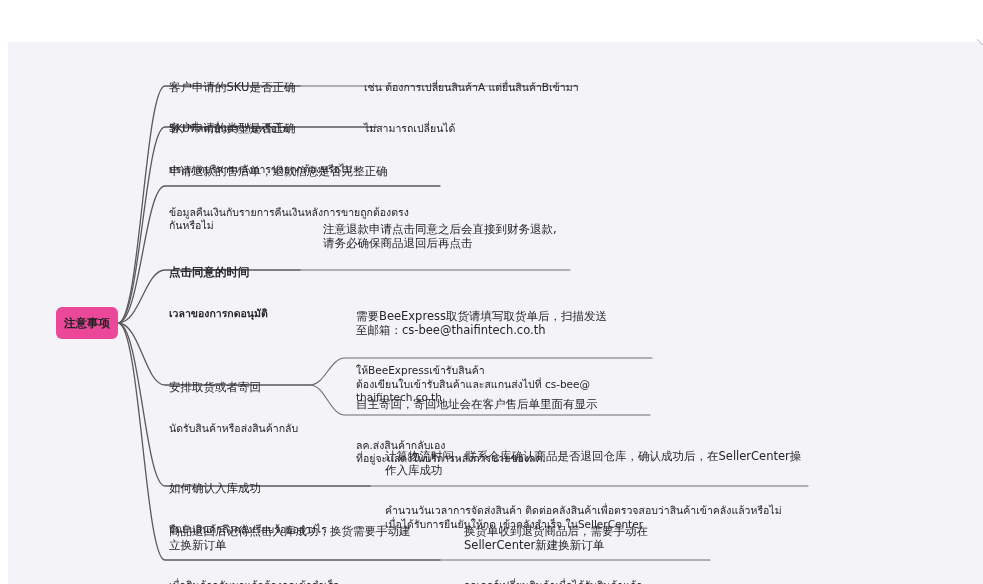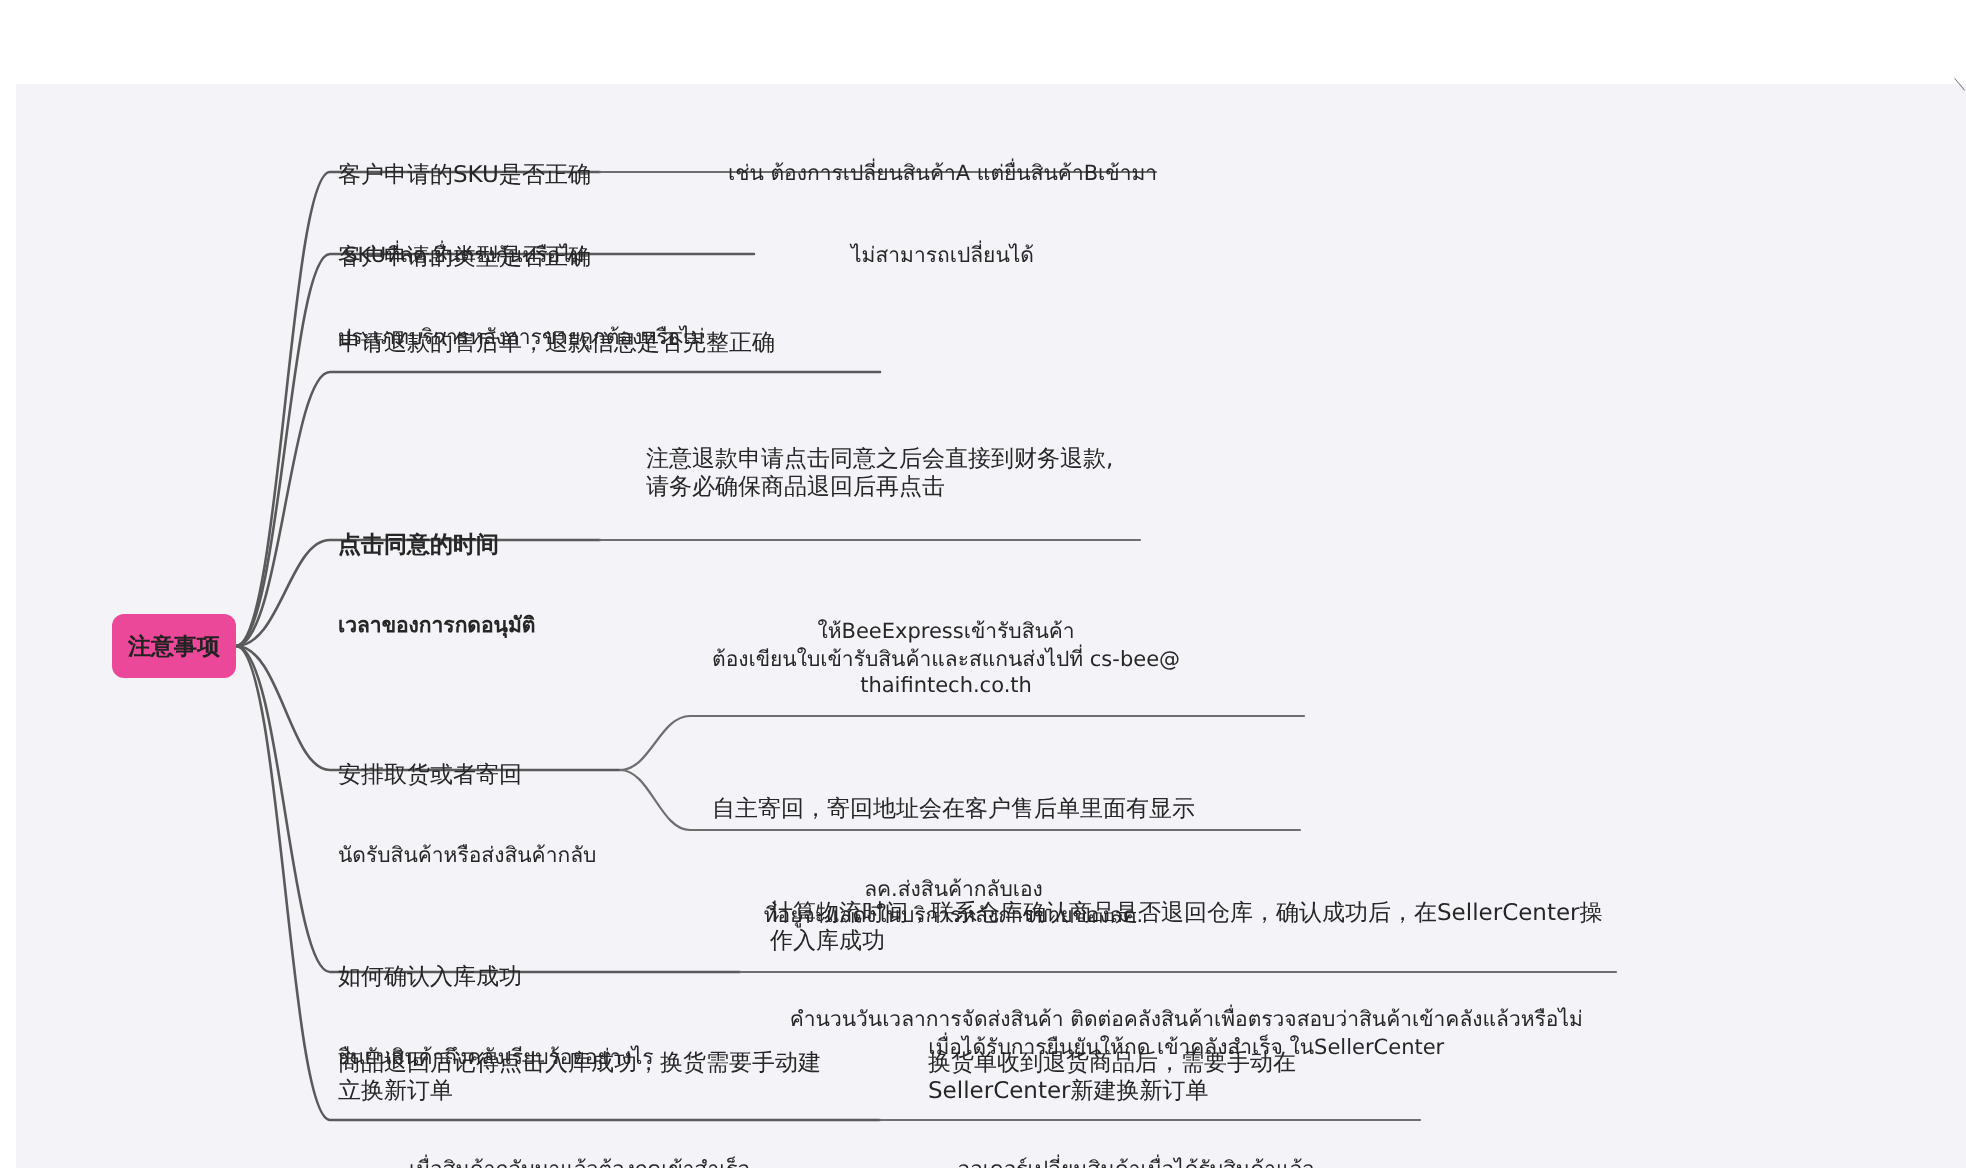--- a/index.html
+++ b/index.html
@@ -30,21 +30,21 @@
       font-size: 11.5px; font-weight: bold; color: #222;
     }
     .node {
       position: absolute;
       color: #262626;
       font-size: 11px;
       line-height: 13.5px;
       white-space: pre-wrap;
     }
     .node .zh { display: block; font-size: 11.5px; }
-    .node .th { display: block; font-size: 10.5px; text-align: center; }
+    .node .th { display: block; font-size: 10.5px; }
     .corner-mark {
       position: absolute; left: 977px; top: 41px;
       width: 6px; height: 4px;
       color: #777; font-size: 8px; line-height: 4px;
     }
   </style>
 </head>
 <body>
 
 <div class="canvas"></div>
@@ -84,36 +84,40 @@
   <span class="th">ไม่สามารถเปลี่ยนได้</span>
 </div>
 
 <div class="node" style="left:169px; top:95px;">
   <span class="zh">客户申请的类型是否正确</span>
   <span class="th">ประเภทบริการหลังการขายถูกต้องหรือไม่</span>
 </div>
 
 <div class="node" style="left:169px; top:138px;">
   <span class="zh">申请退款的售后单，退款信息是否完整正确</span>
+  <span class="th">ข้อมูลคืนเงินกับรายการคืนเงินหลังการขายถูกต้องตรง
+กันหรือไม่</span>
 </div>
 
 <div class="node" style="left:169px; top:239px;font-weight:bold;">
   <span class="zh">点击同意的时间</span>
   <span class="th">เวลาของการกดอนุมัติ</span>
 </div>
 <div class="node" style="left:323px; top:196px;">
   <span class="zh">注意退款申请点击同意之后会直接到财务退款,
 请务必确保商品退回后再点击</span>
 </div>
 
 <div class="node" style="left:169px; top:354px;">
   <span class="zh">安排取货或者寄回</span>
   <span class="th">นัดรับสินค้าหรือส่งสินค้ากลับ</span>
 </div>
 <div class="node" style="left:356px; top:283px;">
+  <span class="zh">需要BeeExpress取货请填写取货单后，扫描发送
+至邮箱：cs-bee@thaifintech.co.th</span>
   <span class="th">ให้BeeExpressเข้ารับสินค้า
 ต้องเขียนใบเข้ารับสินค้าและสแกนส่งไปที่ cs-bee@
 thaifintech.co.th</span>
 </div>
 <div class="node" style="left:356px; top:371px;">
   <span class="zh">自主寄回，寄回地址会在客户售后单里面有显示</span>
   <span class="th">ลค.ส่งสินค้ากลับเอง
 ที่อยู่จะแสดงในบริการหลังการขายของลค.</span>
 </div>
 

